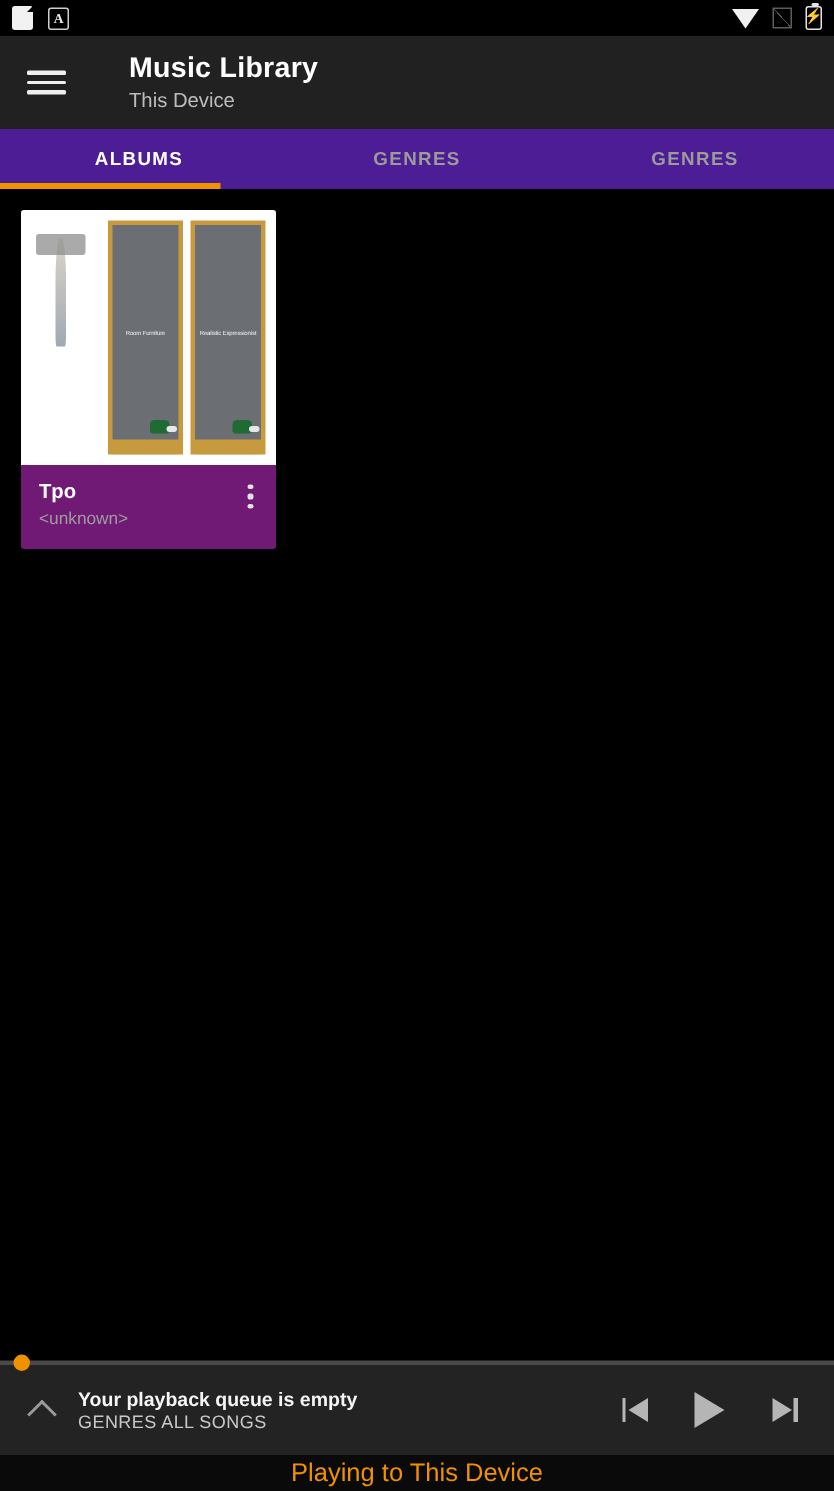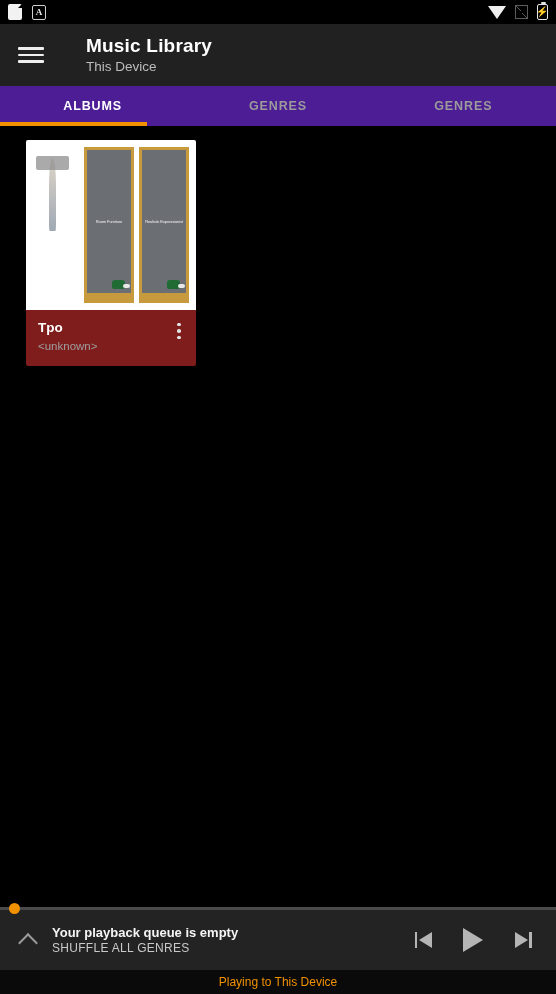--- a/index.html
+++ b/index.html
@@ -105,23 +105,22 @@
   }
   .tab.active { color:#ffffff; }
   .tab-indicator {
     position:absolute; left:0; bottom:0; width:147px; height:4px;
     background:#f29100;
   }
 
   
   .content { position:absolute; top:126px; left:0; right:0; bottom:66px; background:#000; padding:14px; }
   .album-card {
-    width:170px; background:#7f1d1d; border-radius:2px; overflow:hidden;
+    width:170px; background:#701a75; border-radius:2px; overflow:hidden;
     cursor:pointer;
-    margin-left:12px;
   }
   .art {
     width:170px; height:170px; background:#ffffff;
     display:flex; align-items:center; justify-content:center; padding:7px;
     gap:5px;
   }
   .art-pane { height:100%; flex:0 0 auto; overflow:hidden; position:relative; }
   .pane-photo {
     width:46px;
     background:
@@ -225,21 +224,21 @@
   .play-tri {
     width:0; height:0; border-top:12px solid transparent;
     border-bottom:12px solid transparent; border-left:20px solid #b5b5b5;
   }
 
   
   .footer {
     position:absolute; left:0; right:0; bottom:0; height:24px; background:#0a0a0a;
     display:flex; align-items:center; justify-content:center;
   }
-  .footer-text { color:#f29100; font-size:12px; line-height:14px; }
+  .footer-text { color:#f29100; font-size:17px; line-height:14px; }
 </style>
 </head>
 <body>
 
 <div class="screen">
 
   <div class="statusbar">
     <div class="status-left">
       <div class="ic-note"></div>
       <div class="ic-aicon">A</div>
@@ -307,21 +306,21 @@
 
   <div class="player">
     <div class="seek">
       <div class="seek-dot"></div>
     </div>
     <div class="expand-btn">
       <span class="chev-up"></span>
     </div>
     <div class="player-text">
       <div class="player-title">Your playback queue is empty</div>
-      <div class="player-sub">SHUFFLE ALL GENRES</div>
+      <div class="player-sub">GENRES ALL SONGS</div>
     </div>
     <div class="transport">
       <div class="tbtn">
         <span class="prev">
             <i class="bar"></i>
             <i class="tri"></i>
           </span>
       </div>
       <div class="tbtn">
         <span class="play-tri"></span>

